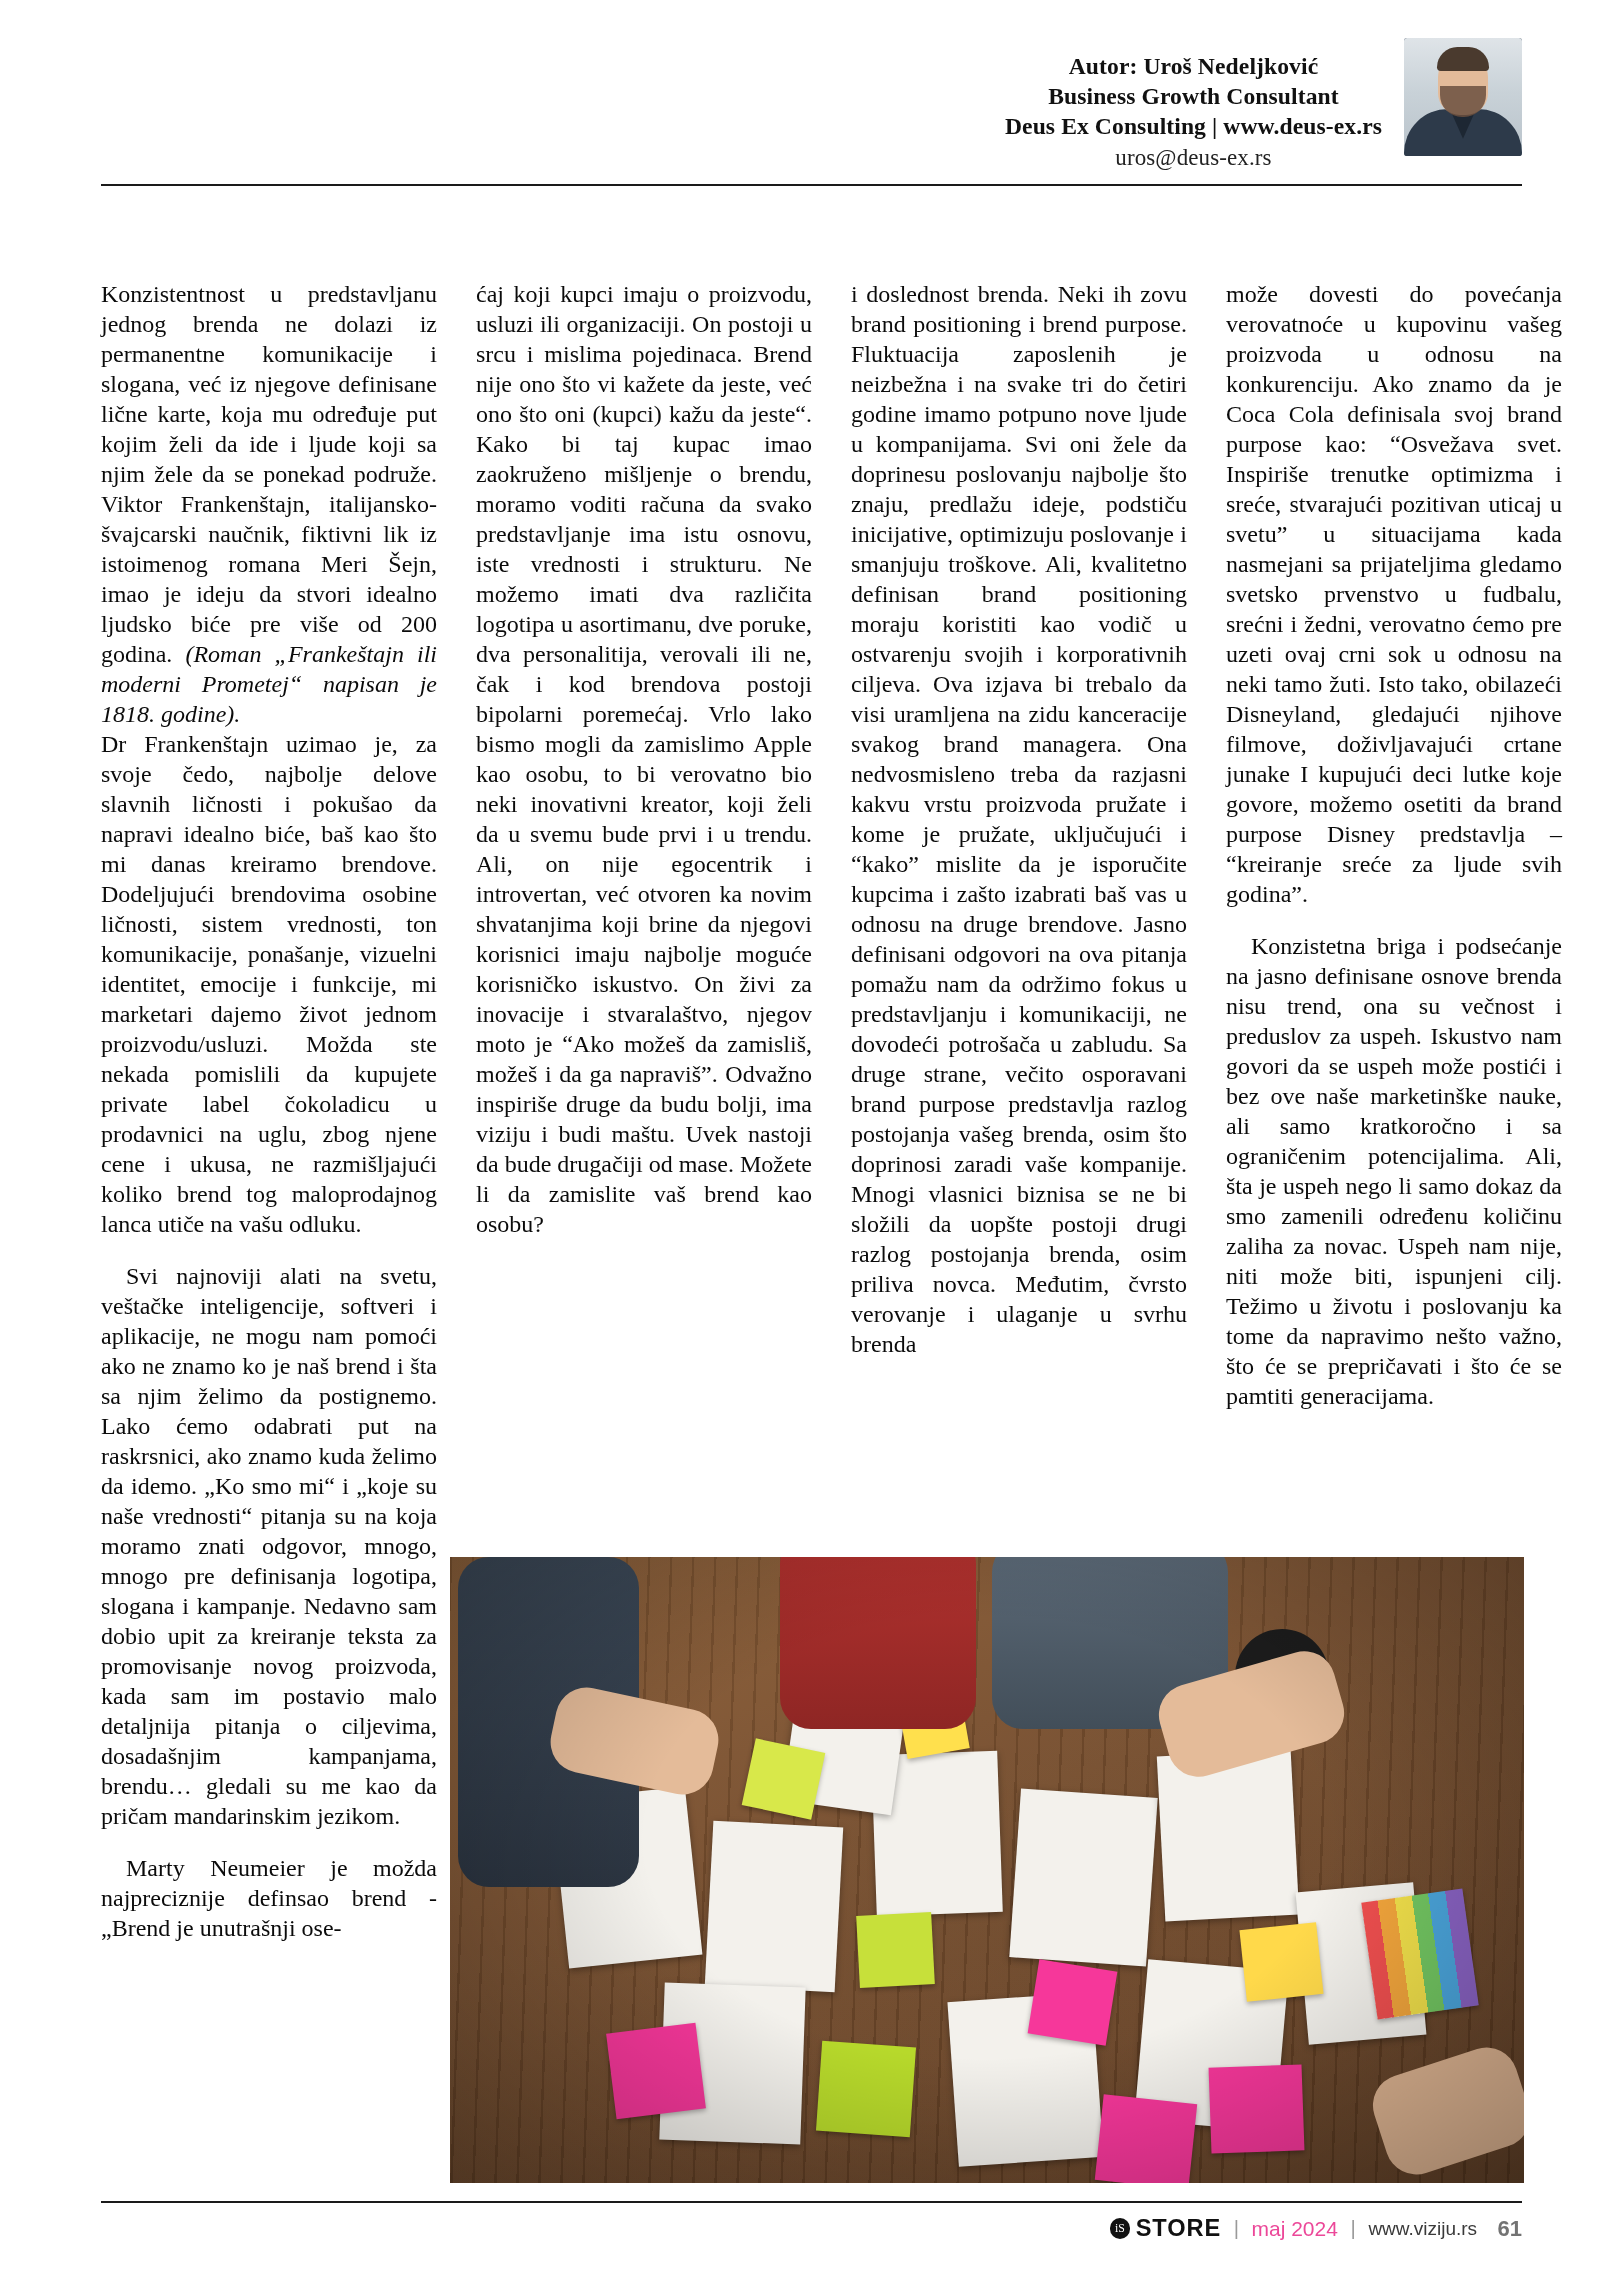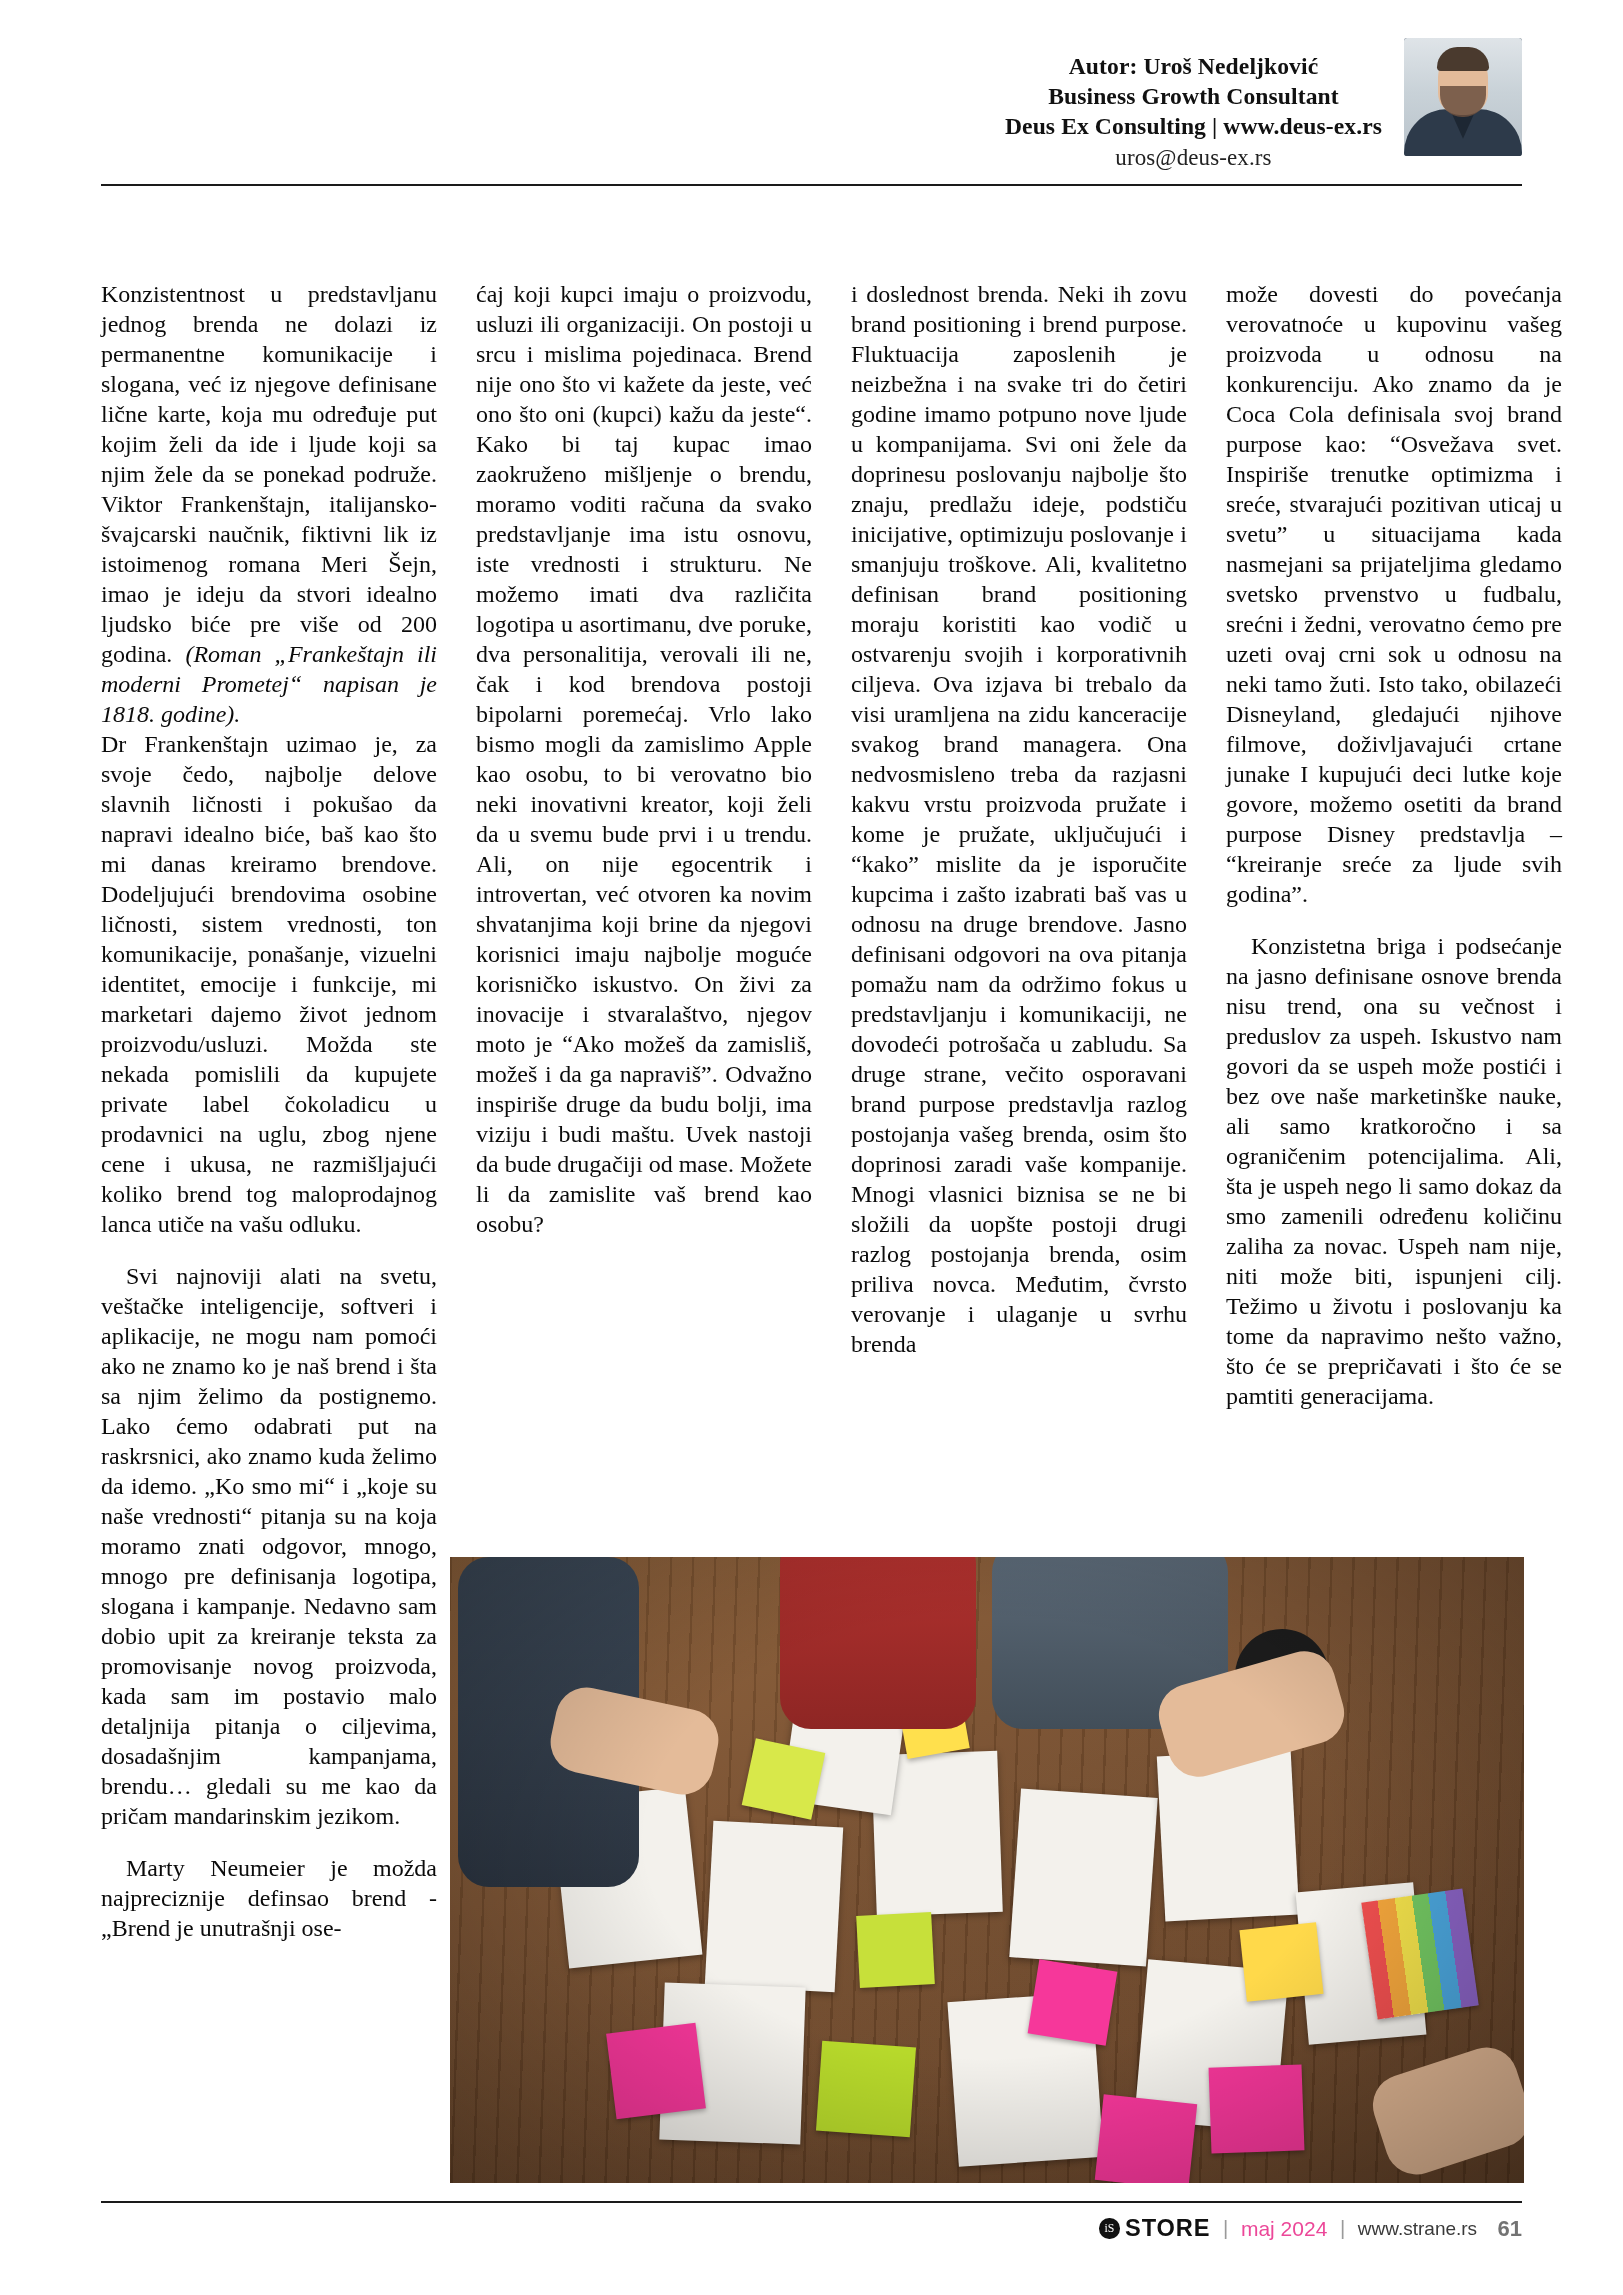--- a/index.html
+++ b/index.html
@@ -353,17 +353,17 @@
 <div class="footer">
   <div class="footer-rule"></div>
   <div class="footer-inner">
     <div class="footer-logo">
       <span class="mark">iS</span>
       <span class="word">STORE</span>
     </div>
     <span class="footer-sep">|</span>
     <span class="footer-date">maj 2024</span>
     <span class="footer-sep">|</span>
-    <span class="footer-site">www.strane.rs</span>
+    <span class="footer-site">www.viziju.rs</span>
     <span class="footer-page">61</span>
   </div>
 </div>
 
 
 </body></html>

